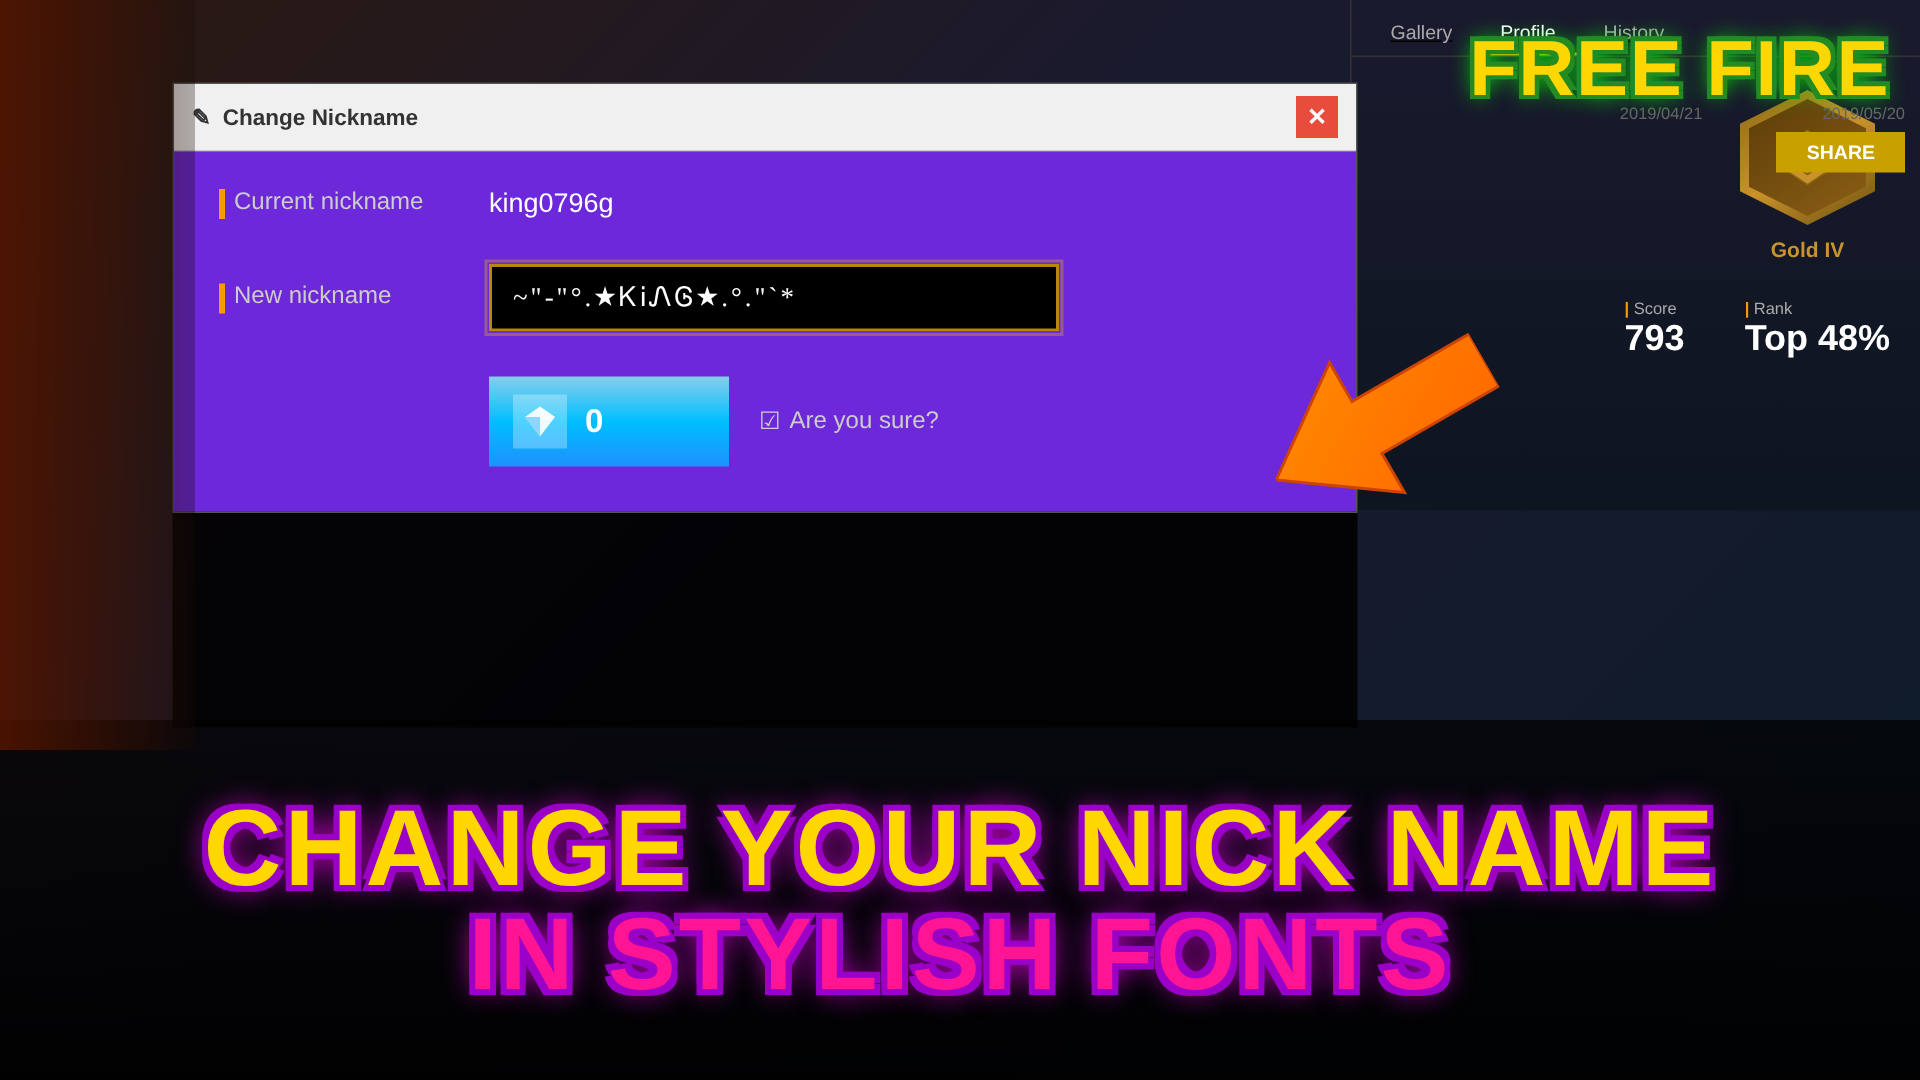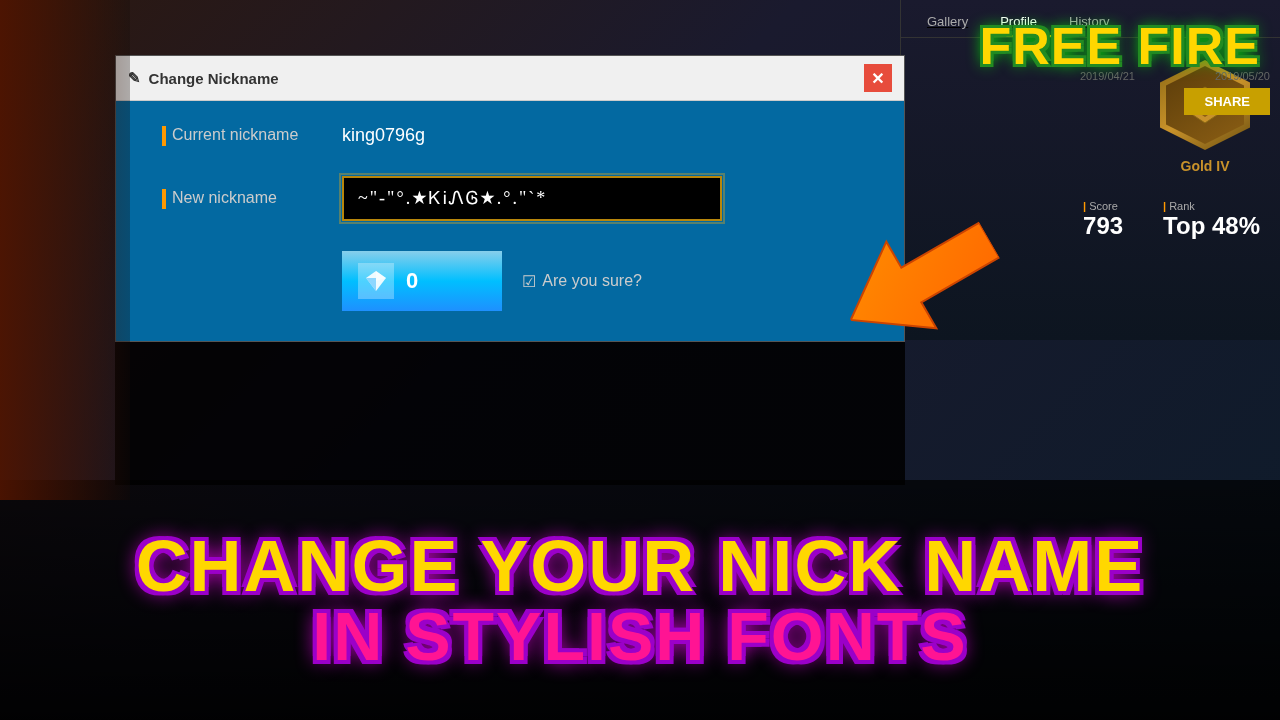--- a/index.html
+++ b/index.html
@@ -185,22 +185,22 @@
       height: 28px;
       font-size: 16px;
       cursor: pointer;
       display: flex;
       align-items: center;
       justify-content: center;
       font-weight: bold;
     }
 
     .dialog-body {
-      background: #0369a1;
-      padding: 24px 46px 30px;
+      background: #6d28d9;
+      padding: 24px 30px 30px;
     }
 
     .field-row {
       display: flex;
       align-items: center;
       margin-bottom: 30px;
       gap: 20px;
     }
 
     .field-label {

